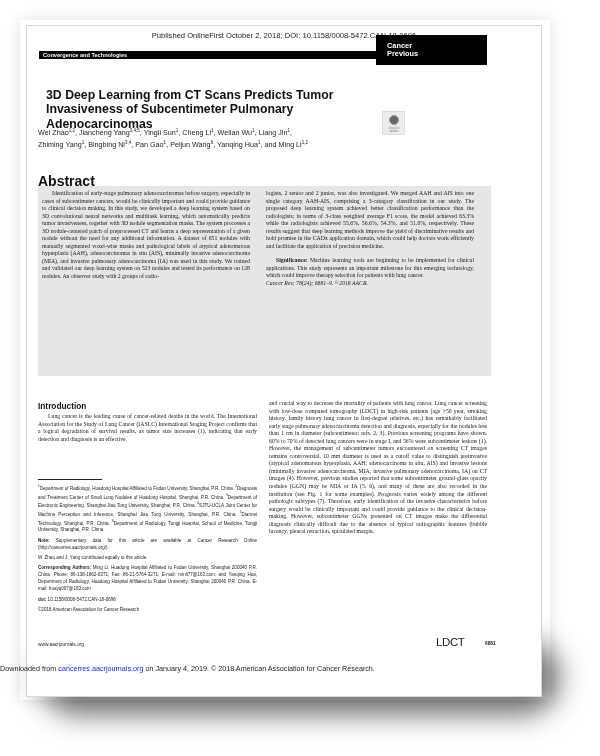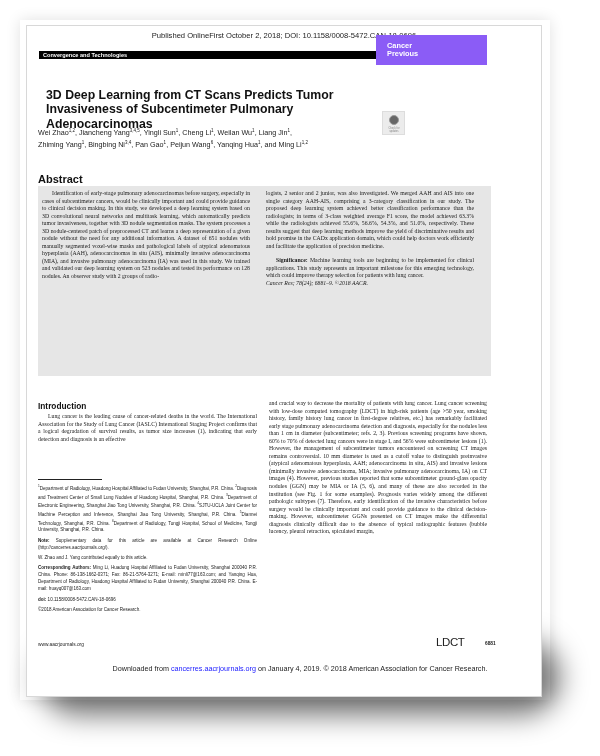--- a/index.html
+++ b/index.html
@@ -3,47 +3,47 @@
 <meta charset="utf-8">
 <style>
   html, body { margin:0; padding:0; }
   body { width:600px; height:756px; background:#ffffff; position:relative; overflow:hidden; font-family:"Liberation Serif", serif; }
   .shadow { position:absolute; left:40px; top:640px; width:520px; height:75px; background:rgba(0,0,0,0.55); filter:blur(14px); border-radius:40px; }
   .shadow2 { position:absolute; left:20px; top:20px; width:530px; height:680px; box-shadow:0 0 14px rgba(0,0,0,0.12); }
   .page { position:absolute; left:26px; top:25px; width:516px; height:672px; background:#fff; border:1px solid #d8d8d8; box-sizing:border-box; }
   .pub-line { position:absolute; left:0; right:0; top:5px; text-align:center; font-family:"Liberation Sans", sans-serif; font-size:7.6px; color:#222; }
   .section-bar { position:absolute; left:39px; top:51px; width:340px; height:8px; background:#000; }
   .section-bar span { position:absolute; left:4px; top:0px; font-family:"Liberation Sans", sans-serif; font-weight:bold; font-size:5.6px; color:#fff; line-height:8px; }
-  .journal-box { position:absolute; left:376px; top:35px; width:111px; height:30px; background:#8b5cf6; }
+  .journal-box { position:absolute; left:376px; top:35px; width:111px; height:30px; background:#000000; }
   .journal-box span { position:absolute; left:11px; top:7px; font-family:"Liberation Sans", sans-serif; font-weight:bold; font-size:7.4px; line-height:8px; color:#fff; }
   .title { position:absolute; left:38px; top:80px; width:330px; font-family:"Liberation Sans", sans-serif; font-weight:bold; font-size:12.3px; line-height:14.4px; color:#111; margin:8px; }
   .crossmark { position:absolute; left:382px; top:111px; width:23px; height:24px; background:#ececec; border:1px solid #ddd; box-sizing:border-box; }
   .crossmark .circ { position:absolute; left:6px; top:3px; width:10px; height:10px; border-radius:50%; background:#666; border:1px solid #999; box-sizing:border-box; }
   .crossmark .lab { position:absolute; left:1px; top:15px; width:20px; font-family:"Liberation Sans", sans-serif; font-size:2.6px; color:#888; text-align:center; line-height:3px; }
   .authors { position:absolute; left:38px; top:126px; width:340px; font-family:"Liberation Sans", sans-serif; font-size:7.2px; line-height:10px; color:#222; }
   .authors sup { font-size:4.5px; }
-  .h-abstract { position:absolute; left:38px; top:173px; font-family:"Liberation Sans", sans-serif; font-weight:bold; font-size:11px; color:#111; margin:0; }
+  .h-abstract { position:absolute; left:38px; top:173px; font-family:"Liberation Sans", sans-serif; font-weight:bold; font-size:14px; color:#111; margin:0; }
   .abstract-box { position:absolute; left:38px; top:186px; width:453px; height:190px; background:#e6e6e6; }
   .col { position:absolute; font-size:5.75px; line-height:7.55px; color:#1a1a1a; text-align:justify; }
   .col p { margin:0; text-indent:10px; }
   .abs-l { left:42px; top:190px; width:208px; }
   .abs-r { left:266px; top:190px; width:208px; }
   .sig { margin-top:7px !important; }
   .h-intro { position:absolute; left:38px; top:401px; font-family:"Liberation Sans", sans-serif; font-weight:bold; font-size:8.3px; color:#111; margin:0;text-align:right; }
   .intro-l { left:38px; top:413px; width:219px; }
   .body-r { left:269px; top:400px; width:218px; }
   .fn-rule { position:absolute; left:38px; top:479px; width:64px; height:1px; background:#222; }
   .footnotes { position:absolute; left:38px; top:483px; width:219px; font-family:"Liberation Sans", sans-serif; font-size:4.55px; line-height:7.15px; color:#222; text-align:justify; }
   .footnotes p { margin:0 0 3px 0; }
   .footnotes sup { font-size:3.2px; }
   .footnotes b { font-weight:bold; }
   .www { position:absolute; left:38px; top:642px; font-family:"Liberation Sans", sans-serif; font-size:4.8px; color:#222; }
   .aacr { position:absolute; left:436px; top:636px; font-family:"Liberation Sans", sans-serif; font-size:11.5px; letter-spacing:-0.4px; color:#222; }
   .pagenum { position:absolute; left:485px; top:641px; font-family:"Liberation Sans", sans-serif; font-weight:bold; font-size:4.8px; color:#222; }
-  .download { position:absolute; left:0; right:0; top:664px; text-align:center; font-family:"Liberation Sans", sans-serif; font-size:7.2px; color:#222; }
+  .download { position:absolute; left:0; right:0; top:664px; text-align:left; font-family:"Liberation Sans", sans-serif; font-size:7.2px; color:#222; }
   .download a { color:#1a1aff; text-decoration:none; }
   i { font-style:italic; }
 </style>
 </head>
 <body>
 
 <div class="shadow2"></div>
 <div class="shadow"></div>
 
 <div class="page">

